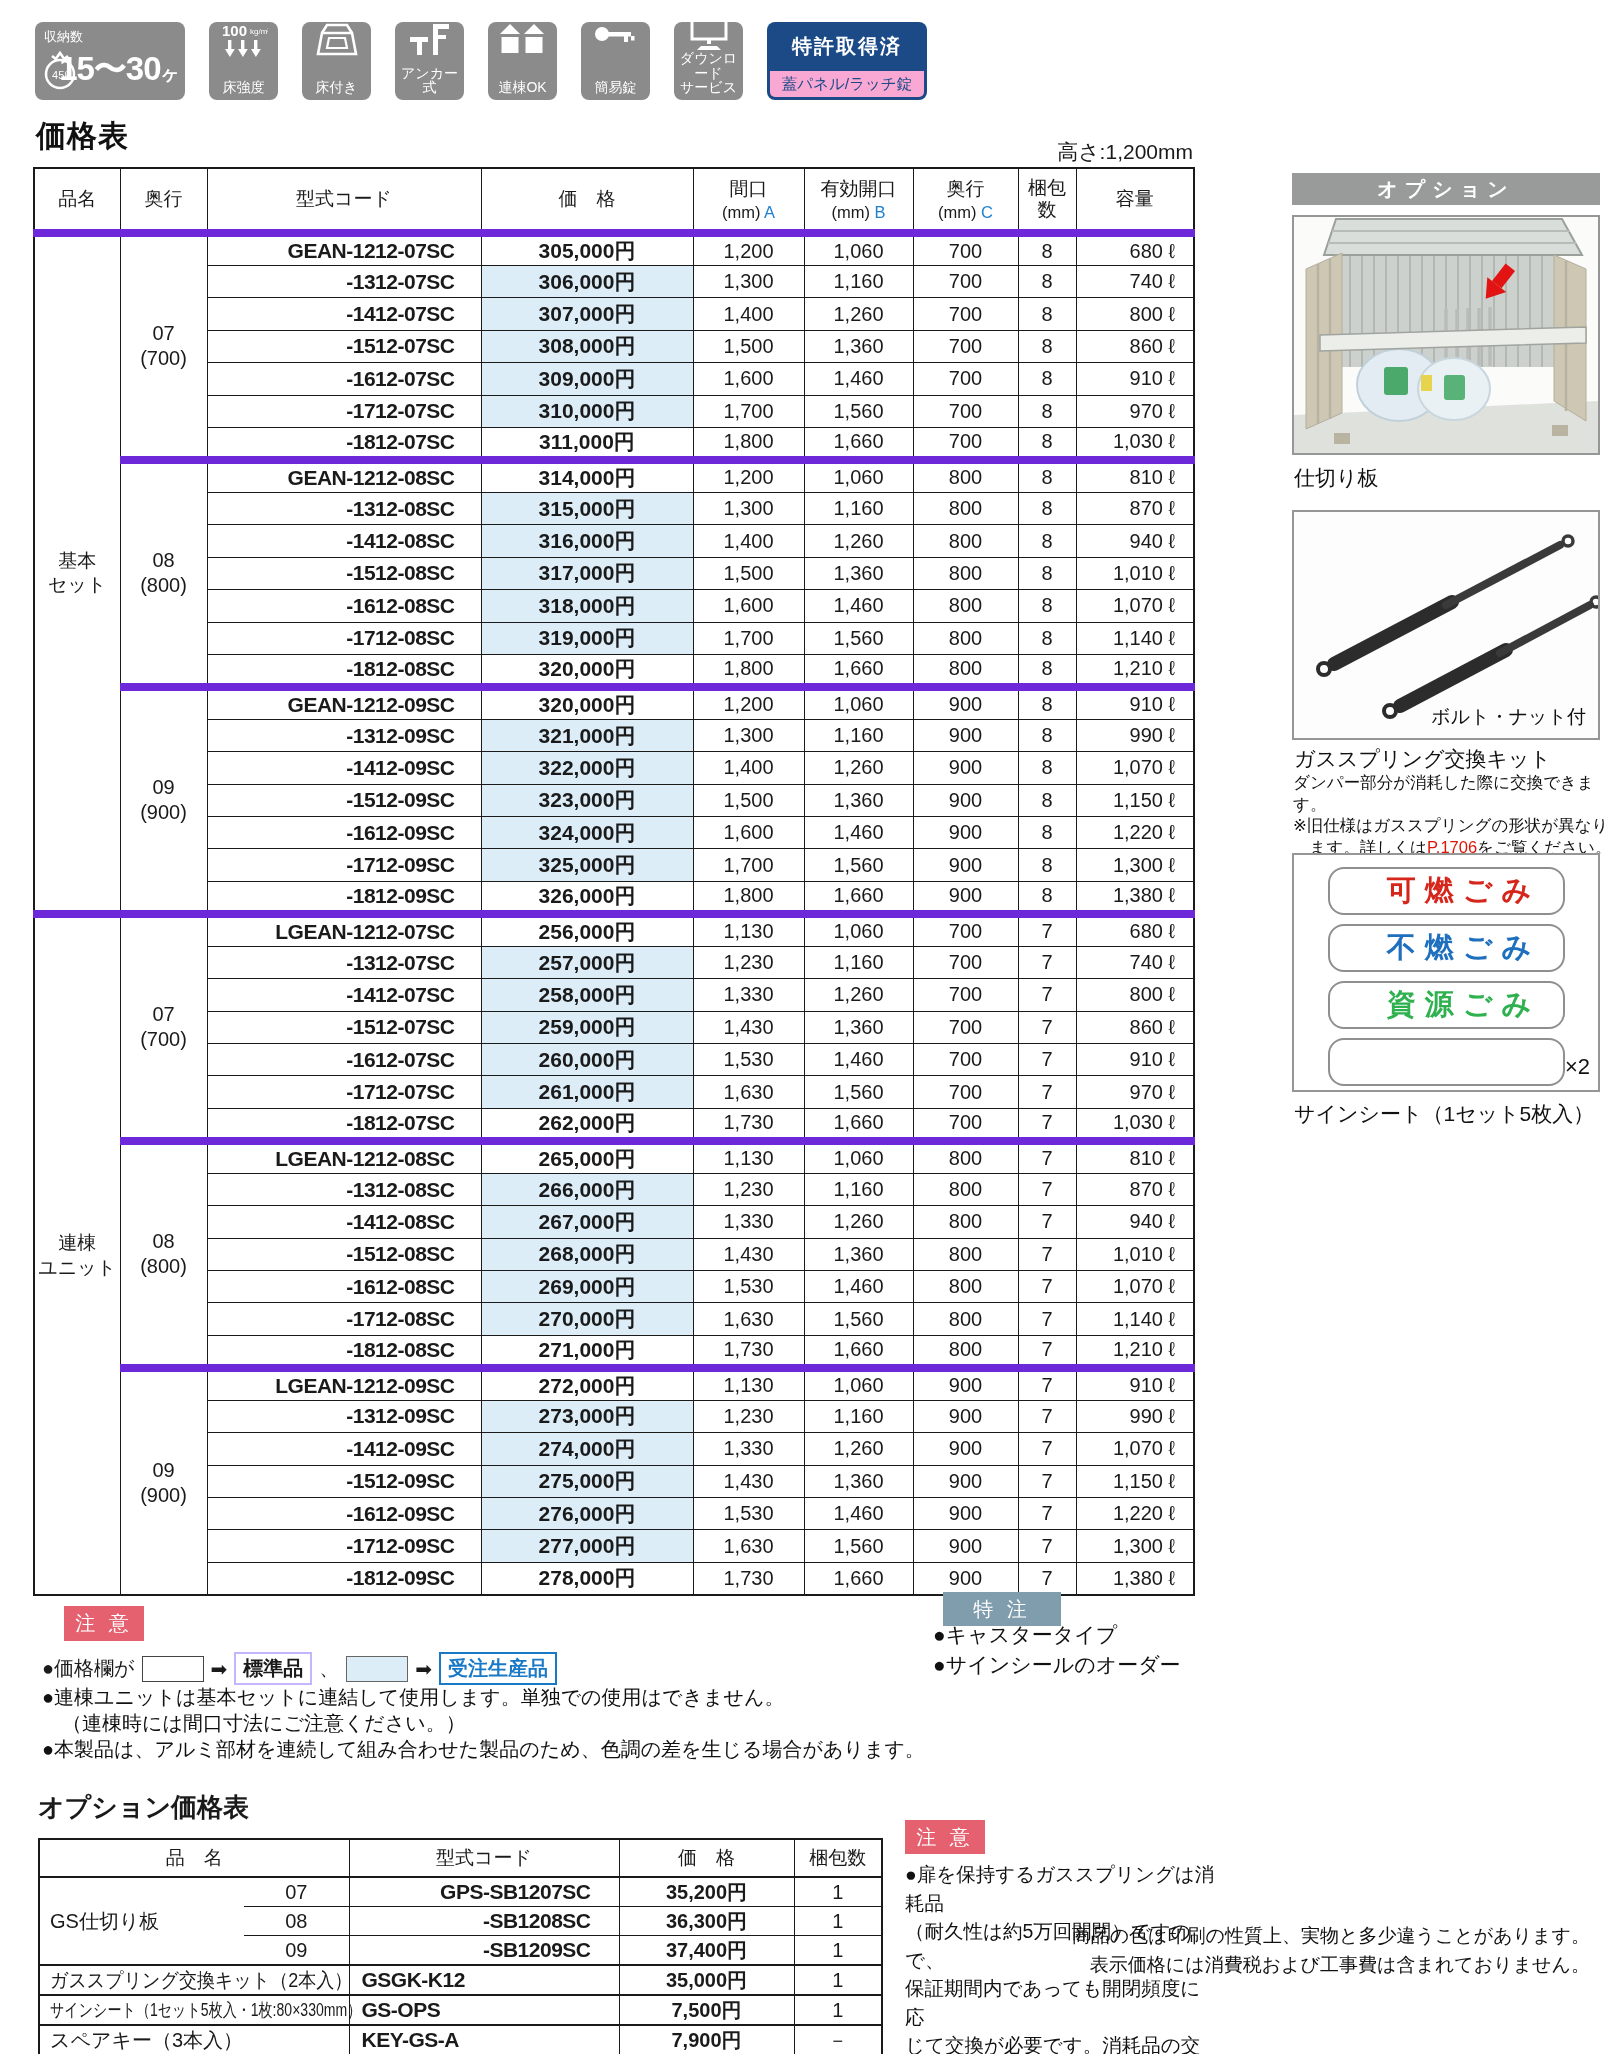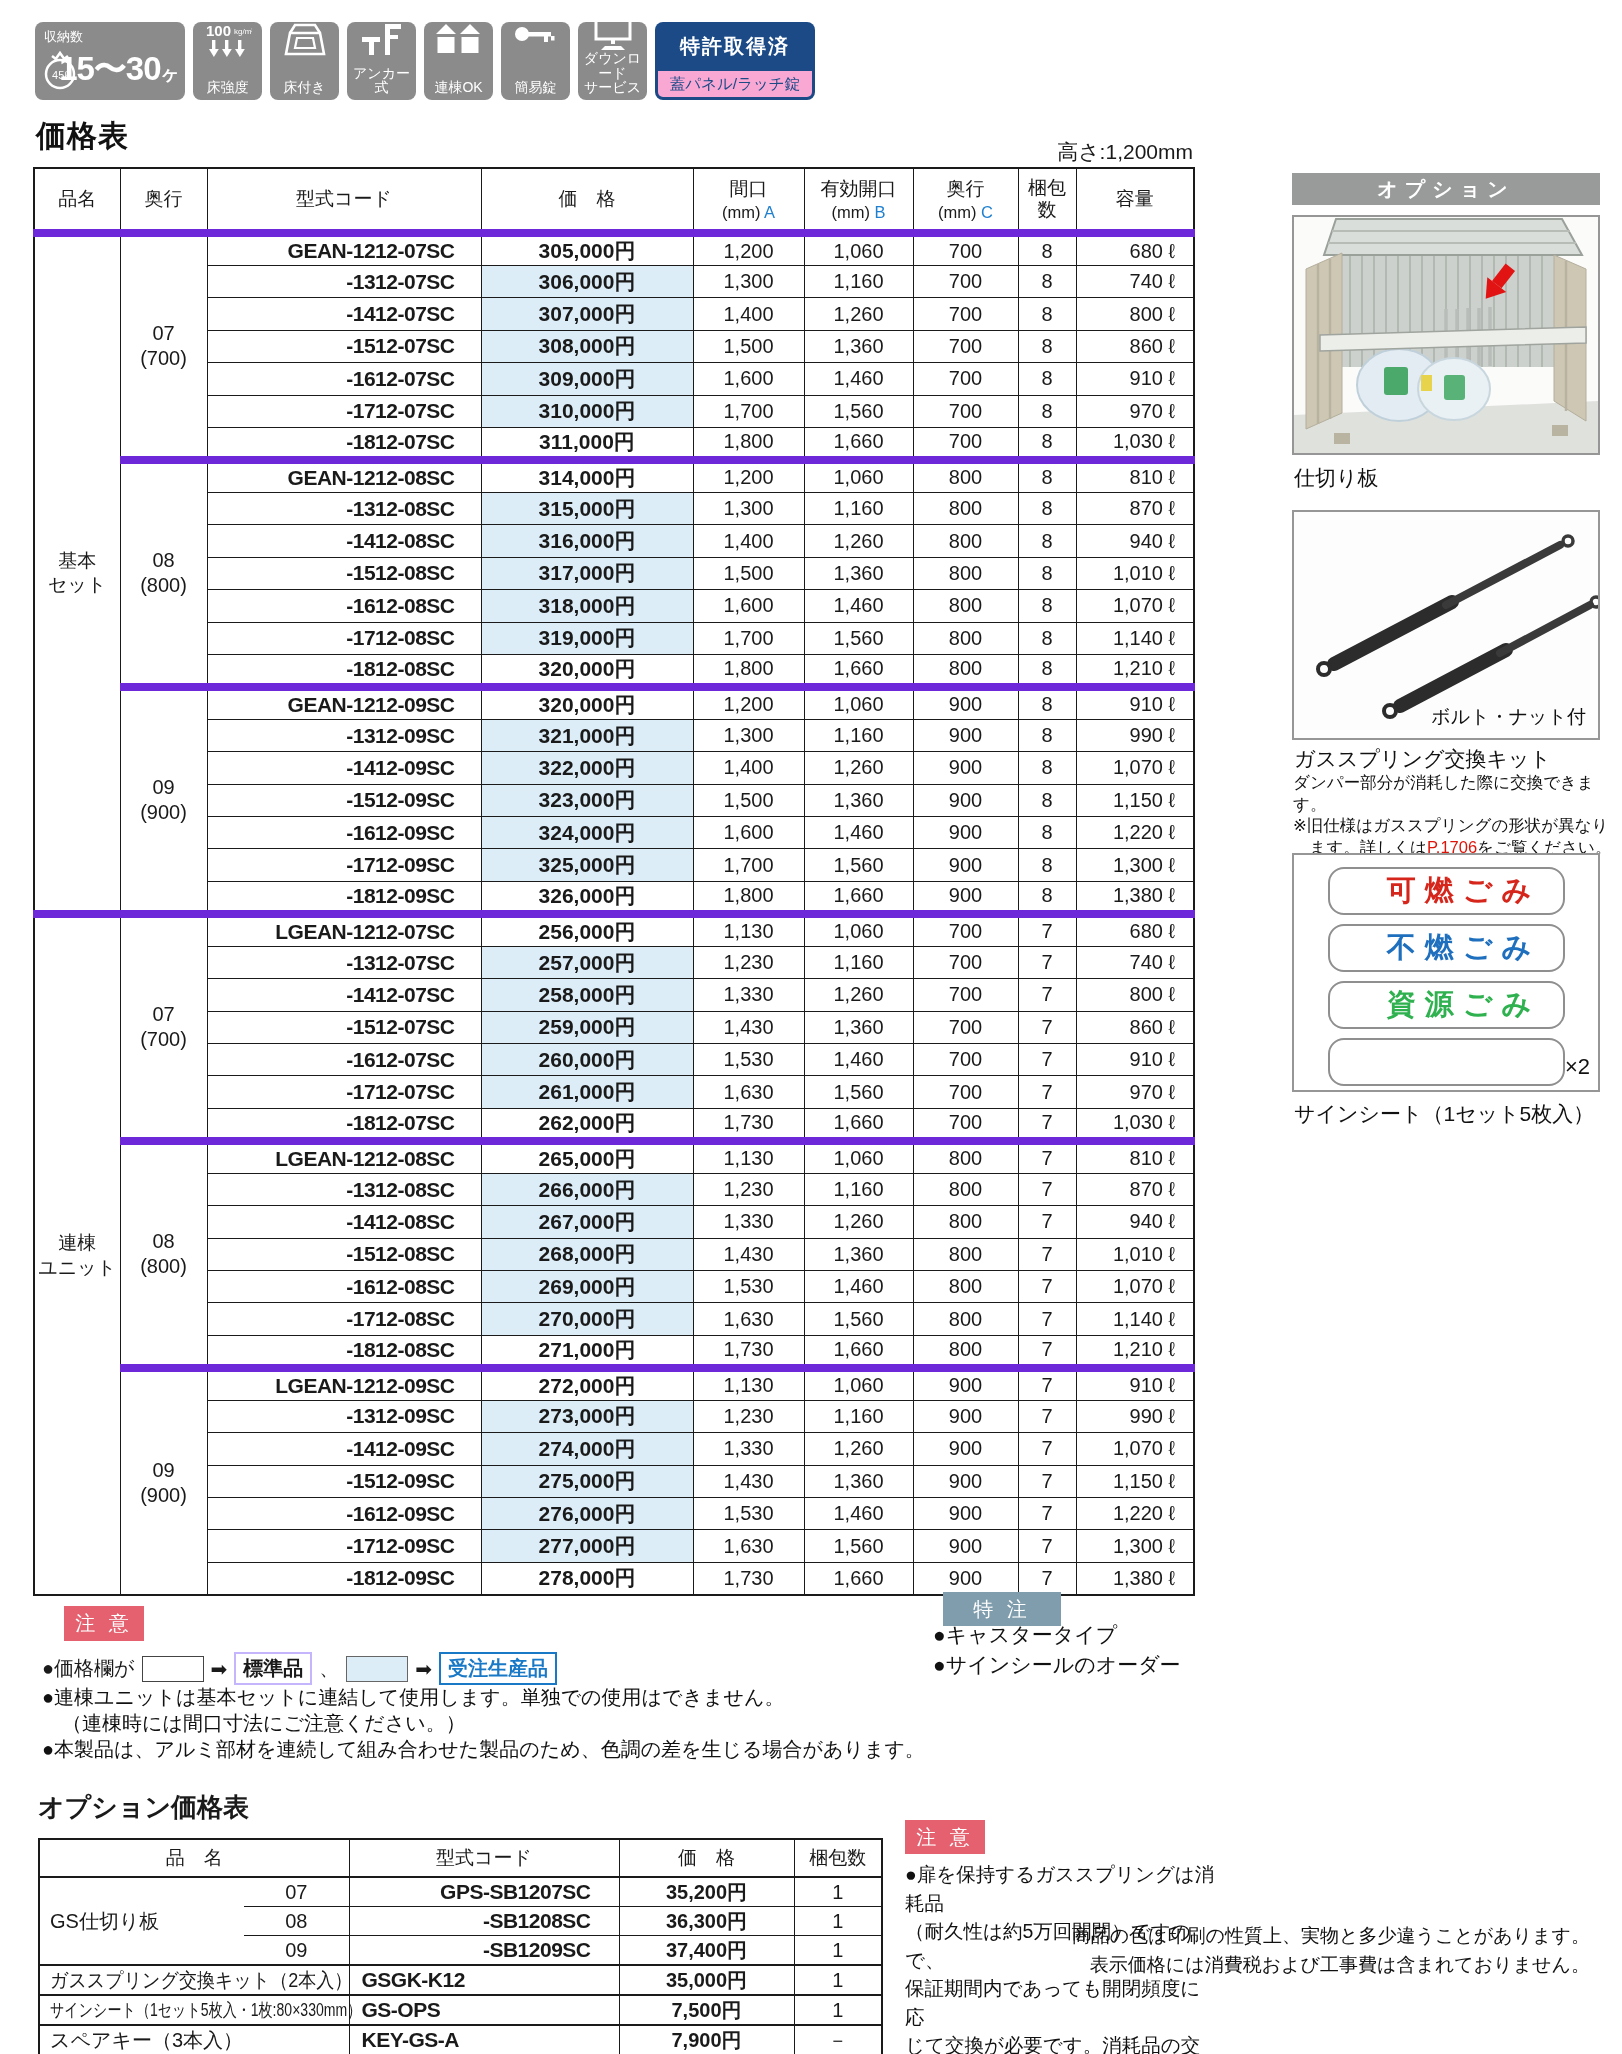--- a/index.html
+++ b/index.html
@@ -1,20 +1,20 @@
 <!DOCTYPE html>
 <html><head>
 <meta charset="utf-8">
 <style>
   html,body{margin:0;padding:0;}
   body{width:1622px;height:2054px;position:relative;background:#fff;
        font-family:"Liberation Sans","DejaVu Sans",sans-serif;color:#1a1a1a;overflow:hidden;}
 
   
-  .icon-row{position:absolute;left:35px;top:22px;display:flex;gap:8px;align-items:stretch;height:78px;}
+  .icon-row{position:absolute;left:35px;top:22px;display:flex;gap:24px;align-items:stretch;height:78px;}
   .ic{background:#8b8b8b;border-radius:8px;color:#fff;width:69px;display:flex;flex-direction:column;
       align-items:center;justify-content:flex-end;padding-bottom:5px;box-sizing:border-box;}
   .ic .glyph{flex:1;display:flex;align-items:flex-start;justify-content:center;}
   .ic .lbl{font-size:14px;line-height:1.05;text-align:center;white-space:pre-line;}
   .ic-store{background:#8b8b8b;border-radius:8px;color:#fff;width:150px;position:relative;}
   .ic-store .t{position:absolute;left:9px;top:6px;font-size:13px;}
   .ic-store .bag{position:absolute;left:7px;bottom:6px;}
   .ic-store .cnt{position:absolute;right:6px;bottom:8px;font-size:33px;font-weight:bold;letter-spacing:-1px;}
   .ic-store .cnt small{font-size:19px;font-weight:bold;}
   .patent{width:160px;border-radius:8px;background:#1b4a87;display:flex;flex-direction:column;overflow:hidden;}

